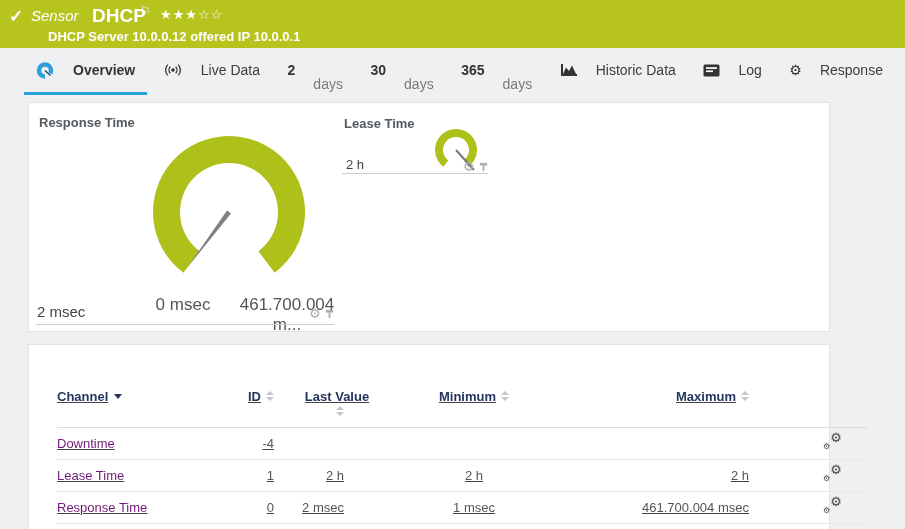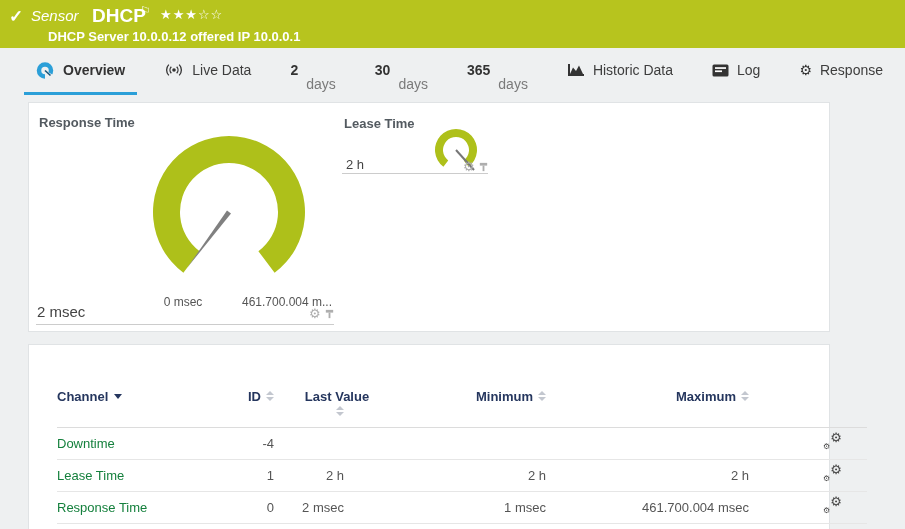--- a/index.html
+++ b/index.html
@@ -21,59 +21,60 @@
   .banner .flag { position:absolute; left:140px; top:4px; font-size:12px; }
   .banner .stars { position:absolute; left:160px; top:7px; font-size:13px; letter-spacing:1px; }
   .banner .subtitle { position:absolute; left:48px; top:29px; font-size:13px; font-weight:bold; }
   
   .tabbar {
     position:absolute; left:0; top:48px; width:905px; height:47px;
     display:flex; justify-content:space-between; align-items:stretch;
     padding:0 10px 0 24px;
   }
   .tab {
-    display:flex; align-items:center; gap:8px;
+    display:flex; align-items:center; gap:18px;
     padding:4px 12px; font-size:14px; color:#3d3d3d; cursor:pointer;
     border-bottom:3px solid transparent; white-space:nowrap;
   }
   .tab.active { border-bottom-color:#2b9fd8; font-weight:bold; color:#333; }
   .tab b { color:#333; }
   .tab .muted { color:#7a7a7a;margin-top:27px; }
   .tab .gear-glyph { font-size:14px; color:#333; line-height:1; }
   .tab svg { display:block; }
   
   .panel { position:absolute; left:28px; width:802px; background:#fff; border:1px solid #e0e3e5; }
   .panel-gauges { top:102px; height:230px; }
   .panel-table  { top:344px; height:200px; border-bottom:none; }
   
   .widget-title { position:absolute; font-size:13px; font-weight:bold; color:#535a60; }
-  .gauge-min, .gauge-max { position:absolute; top:192px; font-size:12px; color:#555; text-align:center; }
+  .gauge-min, .gauge-max { position:absolute; top:192px; font-size:17px; color:#555; text-align:center; }
   .gauge-value { position:absolute; font-size:15px; color:#444; }
   .footer-line { position:absolute; border-top:1px solid #ccc; height:1px; }
   .mini-icons { position:absolute; display:flex; align-items:center; gap:3px; }
   .mini-icons .gear-glyph { font-size:13px; color:#aeaeae; line-height:1; cursor:pointer; }
   
   .panel-table table {
     width:810px; margin:24px 28px 0 28px; border-collapse:collapse; table-layout:fixed;
     font-size:13px;
+    text-decoration:underline;
   }
   th {
     vertical-align:top; padding-top:20px; padding-bottom:8px;
     font-size:13px; font-weight:bold; color:#25365e;
     border-bottom:1px solid #dcdcdc; cursor:pointer;
   }
   td { height:32px; border-bottom:1px solid #e6e6e6; color:#555; }
   .col-channel { width:185px; text-align:left; }
   .col-id      { width:60px;  text-align:right; padding-right:28px; }
   .col-last    { width:100px; text-align:right; padding-right:58px; }
-  .col-min     { width:192px; text-align:right; padding-right:48px; }
+  .col-min     { width:192px; text-align:center; padding-right:48px; }
   .col-max     { width:203px; text-align:right; padding-right:48px; }
   .col-act     { width:70px;  text-align:center; }
   th.col-last  { text-align:center; padding-right:30px; }
-  td.col-channel { color:#15803d; }
+  td.col-channel { color:#701a75; }
   
   .caret-down {
     display:inline-block; width:0; height:0; margin-left:6px; vertical-align:2px;
     border-left:4px solid transparent; border-right:4px solid transparent;
     border-top:5px solid #25365e;
   }
   .sort { display:inline-block; vertical-align:0px; margin-left:5px; }
   .sort i { display:block; width:0; height:0; border-left:4px solid transparent; border-right:4px solid transparent; }
   .sort .up { border-bottom:4px solid #c3c7cf; margin-bottom:2px; }
   .sort .dn { border-top:4px solid #c3c7cf; }

